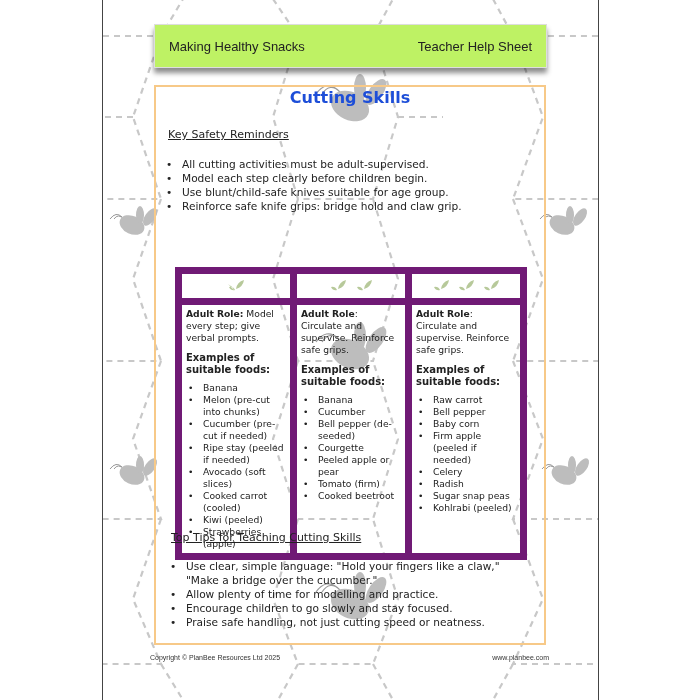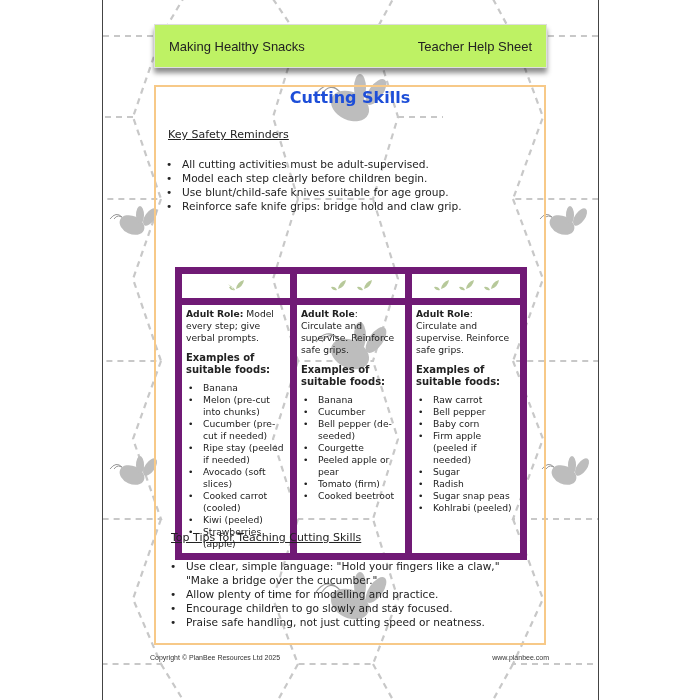--- a/index.html
+++ b/index.html
@@ -188,21 +188,21 @@
     </td>
     <td>
       <div class="cell-body">
         <div><b>Adult Role</b><span>: Circulate and supervise. Reinforce safe grips.</span></div>
         <div class="examples">Examples of suitable foods:</div>
         <ul class="foods">
           <li>Raw carrot</li>
           <li>Bell pepper</li>
           <li>Baby corn</li>
           <li>Firm apple (peeled if needed)</li>
-          <li>Sugar</li>
+          <li>Celery</li>
           <li>Radish</li>
           <li>Sugar snap peas</li>
           <li>Kohlrabi (peeled)</li>
         </ul>
       </div>
     </td>
   </tr>
 </tbody>
   </table>
 

